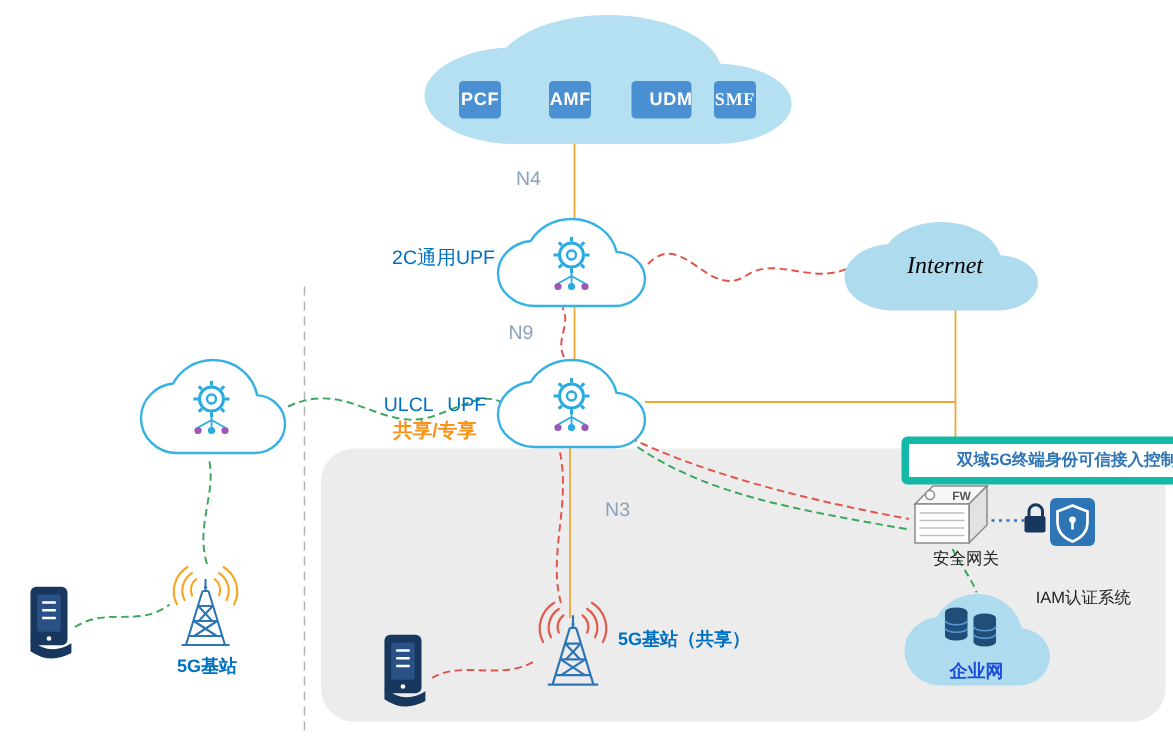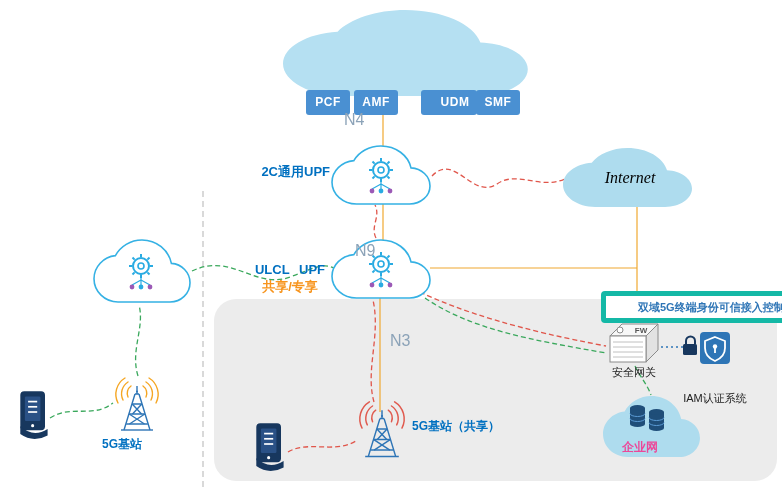--- a/index.html
+++ b/index.html
@@ -1,33 +1,33 @@
 <!DOCTYPE html>
 <html><head>
 <meta charset="utf-8">
 <style>
   html,body{margin:0;padding:0;background:#fff;}
   .canvas{position:relative;width:782px;height:493px;background:#ffffff;
           font-family:"Liberation Sans",sans-serif;overflow:hidden;}
   .canvas svg{position:absolute;left:0;top:0;}
   .lbl{position:absolute;white-space:nowrap;}
-  .nf{position:absolute;top:54px;width:44px;height:25px;background:#4a90d2;border-radius:3px;
-      color:#fff;font-weight:bold;font-size:12px;text-align:center;line-height:25px;letter-spacing:.5px;margin-top:36px;}
-  .iface{font-size:16px;color:#8ca3b8;}
-  .blue-b{color:#0070c0;font-weight:bold;font-size:13px;}
+  .nf{position:absolute;top:54px;width:28px;height:25px;background:#4a90d2;border-radius:3px;
+      color:#fff;font-weight:bold;font-size:12px;text-align:center;line-height:25px;letter-spacing:.5px;}
+  .iface{font-size:13px;color:#8ca3b8;}
+  .blue-b{color:#0070c0;font-weight:normal;font-size:13px;}
   .orange-b{color:#f7941d;font-weight:bold;font-size:13px;margin-top:33px;}
   .bs{color:#0070c0;font-weight:bold;font-size:12px;}
   .title{font-size:15px;font-weight:bold;color:#1a1a1a;text-align:center;}
   .inet{font-size:16px;font-style:italic;font-weight:normal;color:#000;
         font-family:"Liberation Serif",serif;text-align:center;}
   .access-box{position:absolute;left:601px;top:291px;width:168px;height:22px;background:#fff;
         border:5px solid #14b8a6;border-radius:4px;color:#2e75b6;font-size:11px;font-weight:bold;
         text-align:left;line-height:22px;padding-left:32px;}
-  .small-lbl{font-size:11px;color:#222;text-align:center;}
-  .ent-lbl{font-size:12px;color:#ec4899;font-weight:bold;text-align:left;}
+  .small-lbl{font-size:11px;color:#222;text-align:right;}
+  .ent-lbl{font-size:12px;color:#1d4ed8;font-weight:bold;text-align:center;}
 </style>
 </head>
 <body>
 
 <div class="canvas">
 
 <svg width="782" height="493" viewBox="0 0 782 493">
   <defs>
     <path id="cloudfill" d="M19.35,10.04 C18.67,6.59 15.64,4 12,4 C9.11,4 6.6,5.64 5.35,8.04 C2.34,8.36 0,10.91 0,14 C0,17.31 2.69,20 6,20 L19,20 C21.76,20 24,17.76 24,15 C24,12.36 21.95,10.22 19.35,10.04 Z"></path>
     <path id="cloudline" vector-effect="non-scaling-stroke" d="M19.35,10.04 C18.67,6.59 15.64,4 12,4 C9.11,4 6.6,5.64 5.35,8.04 C2.34,8.36 0,10.91 0,14 C0,17.31 2.69,20 6,20 L19,20 C21.76,20 24,17.76 24,15 C24,12.36 21.95,10.22 19.35,10.04 Z"></path>
@@ -165,36 +165,36 @@
       <ellipse cx="7.5" cy="4" rx="7.5" ry="3" fill="#1f4e79"></ellipse>
       <ellipse cx="7.5" cy="20" rx="7.5" ry="3" fill="#1f4e79"></ellipse>
       <path d="M0,9.5 a7.5,3 0 0,0 15,0" fill="none" stroke="#5b9bd5" stroke-width="1"></path>
       <path d="M0,14.5 a7.5,3 0 0,0 15,0" fill="none" stroke="#5b9bd5" stroke-width="1"></path>
     </g>
   </g>
 </svg>
 
 
 <div class="nf" style="left:306px;">PCF</div>
-<div class="nf" style="left:354px;">AMF</div>
+<div class="nf" style="left:366px;text-align:right;">AMF</div>
 <div class="nf" style="left:421px;padding-left:12px;">UDM</div>
-<div class="nf" style="left:476px;">SMF</div>
+<div class="nf" style="left:476px;font-family:Liberation Serif, serif;">SMF</div>
 
 <div class="lbl iface" style="left:344px;top:111px;width:30px;">N4</div>
-<div class="lbl iface" style="left:355px;top:214px;width:30px;margin-top:28px;">N9</div>
-<div class="lbl iface" style="left:390px;top:332px;width:30px;">N3</div>
+<div class="lbl iface" style="left:339px;top:214px;width:30px;">N9</div>
+<div class="lbl iface" style="left:390px;top:332px;width:30px;text-align:right;">N3</div>
 
 <div class="lbl blue-b" style="left:250px;top:163px;width:80px;text-align:right;">2C通用UPF</div>
 
 <div class="lbl orange-b" style="left:250px;top:245px;width:80px;text-align:center;">共享/专享</div>
 <div class="lbl blue-b" style="left:250px;top:262px;width:80px;text-align:center;word-spacing:6px;">ULCL UPF</div>
 
 <div class="lbl inet" style="left:577px;top:169px;width:106px;">Internet</div>
 
-<div class="lbl bs" style="left:102px;top:436px;width:72px;">5G基站</div>
+<div class="lbl bs" style="left:102px;top:436px;width:72px;text-align:center;">5G基站</div>
 <div class="lbl bs" style="left:412px;top:418px;width:130px;text-align:left;">5G基站（共享）</div>
 
 <div class="access-box">双域5G终端身份可信接入控制</div>
 
 <div class="lbl small-lbl" style="left:602px;top:365px;width:64px;">安全网关</div>
 <div class="lbl small-lbl" style="left:676px;top:355px;width:78px;margin-top:36px;">IAM认证系统</div>
 
 <div class="lbl ent-lbl" style="left:622px;top:439px;width:58px;">企业网</div>
 
 </div>

